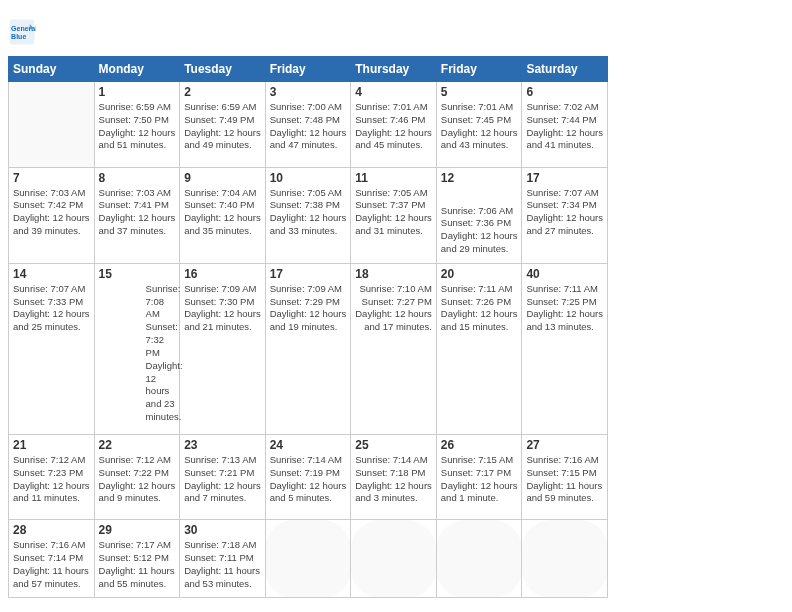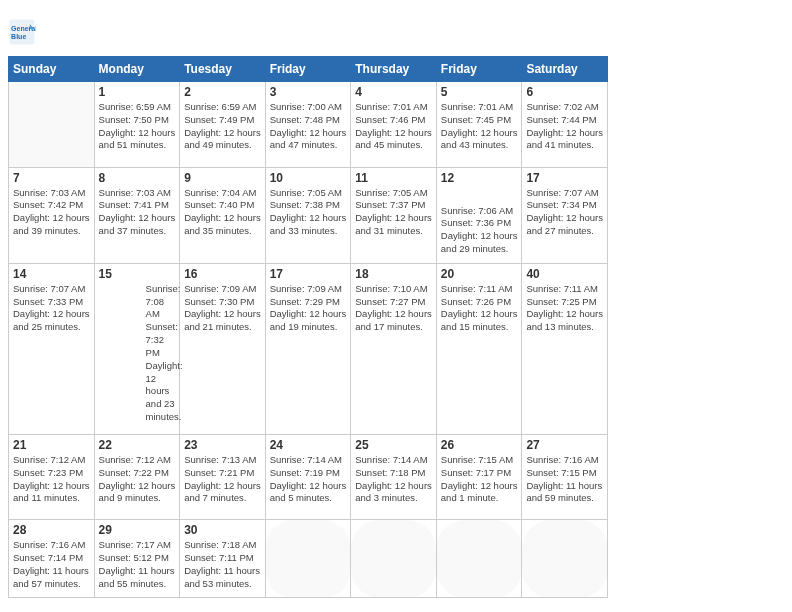--- a/index.html
+++ b/index.html
@@ -237,21 +237,21 @@
 Daylight: 12 hours and 21 minutes.</div>
           </td>
           <td>
             <div class="day-number">17</div>
             <div class="day-info" style="white-space: pre-line;">Sunrise: 7:09 AM
 Sunset: 7:29 PM
 Daylight: 12 hours and 19 minutes.</div>
           </td>
           <td>
             <div class="day-number">18</div>
-            <div class="day-info" style="white-space: pre-line;">Sunrise: 7:10 AM
+            <div class="day-info" style="white-space: pre-line; text-align: right;">Sunrise: 7:10 AM
 Sunset: 7:27 PM
 Daylight: 12 hours and 17 minutes.</div>
           </td>
           <td>
             <div class="day-number">20</div>
             <div class="day-info" style="white-space: pre-line;">Sunrise: 7:11 AM
 Sunset: 7:26 PM
 Daylight: 12 hours and 15 minutes.</div>
           </td>
           <td>

